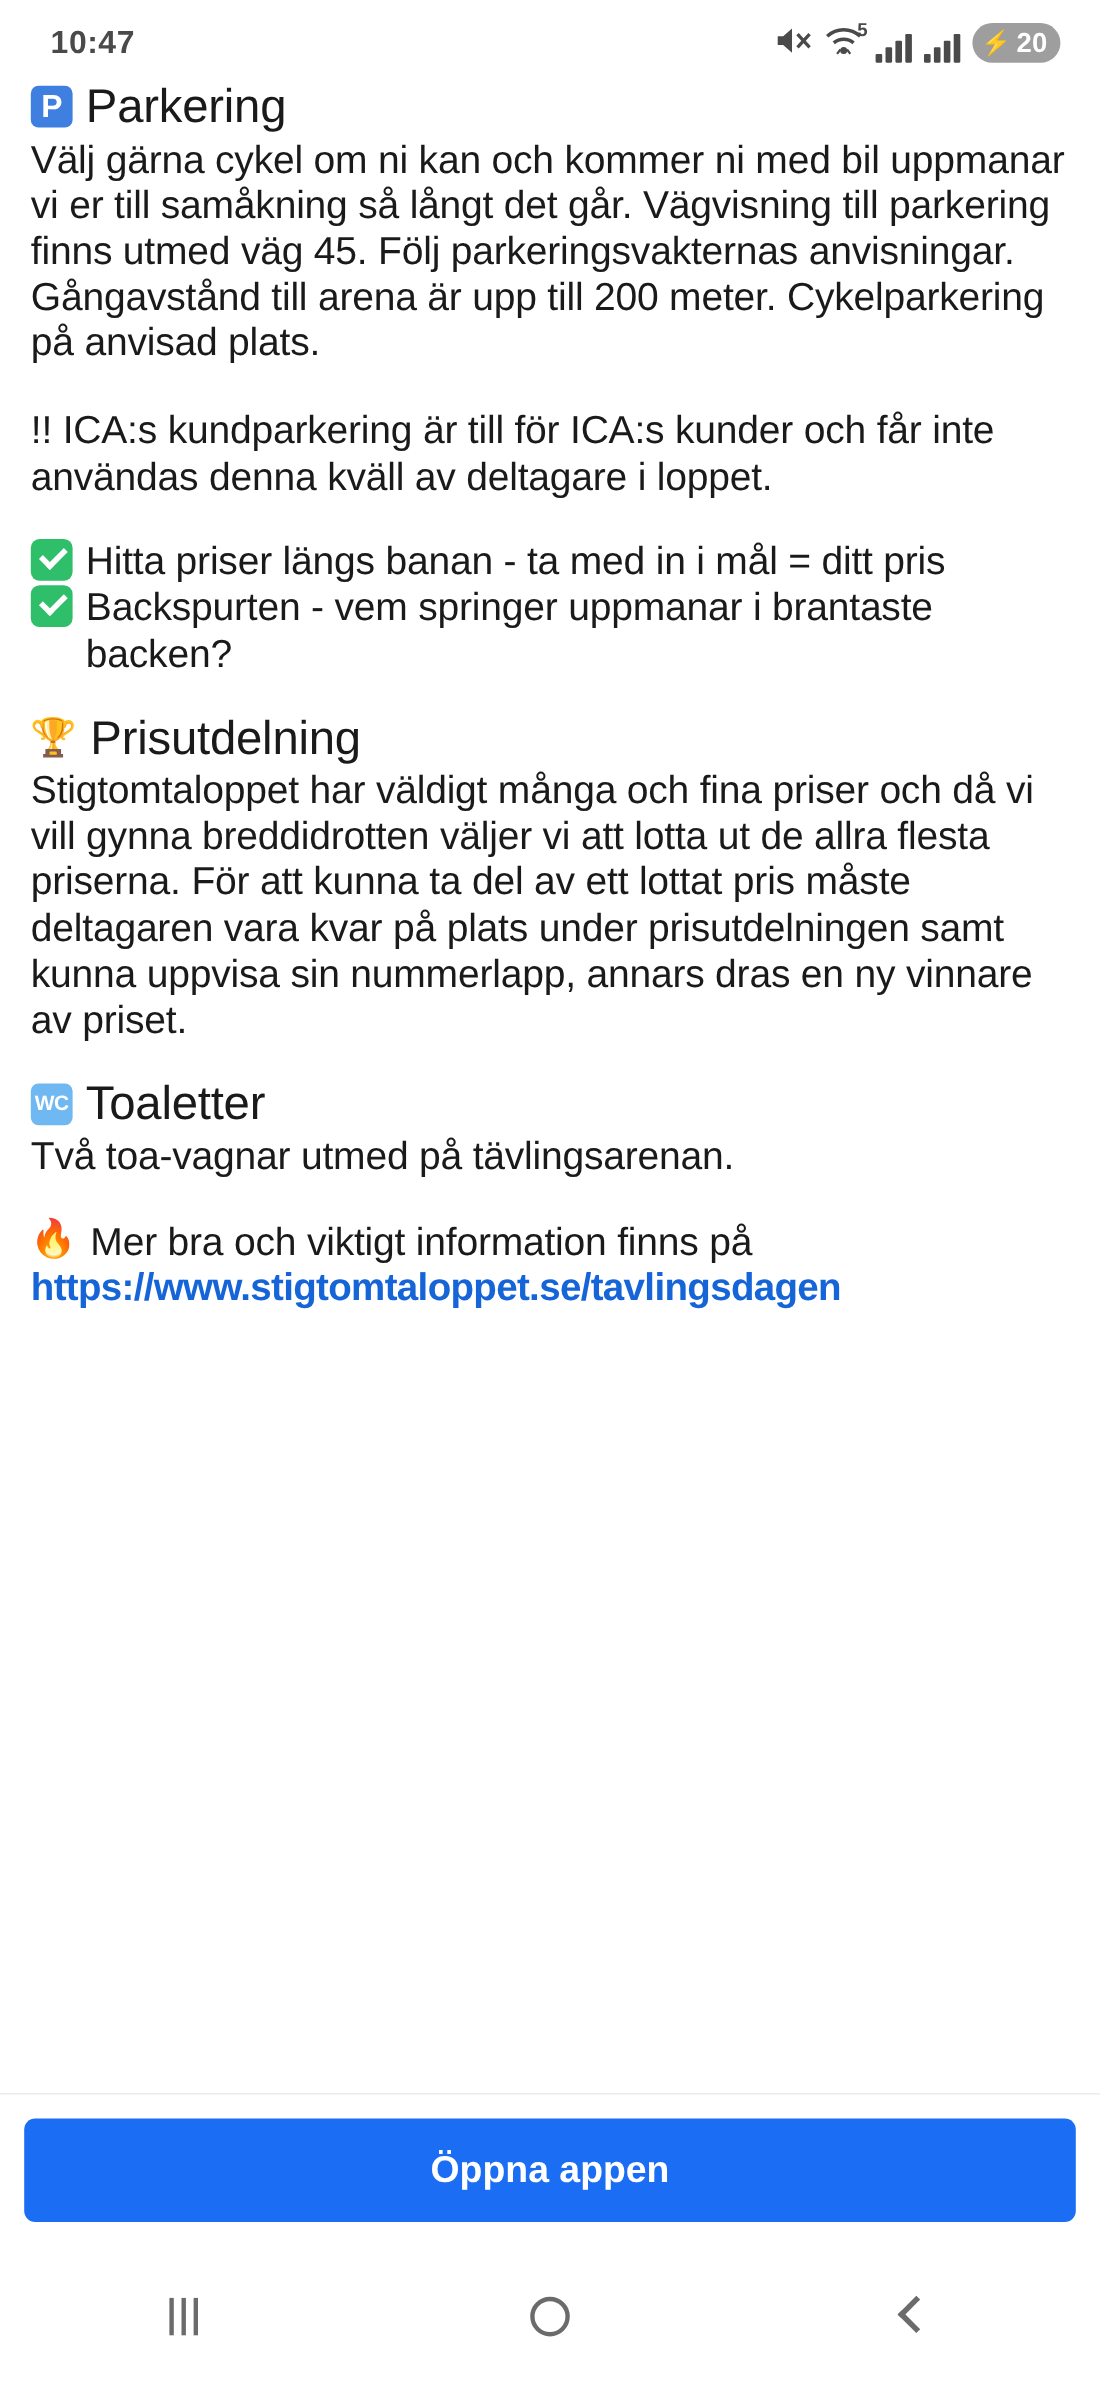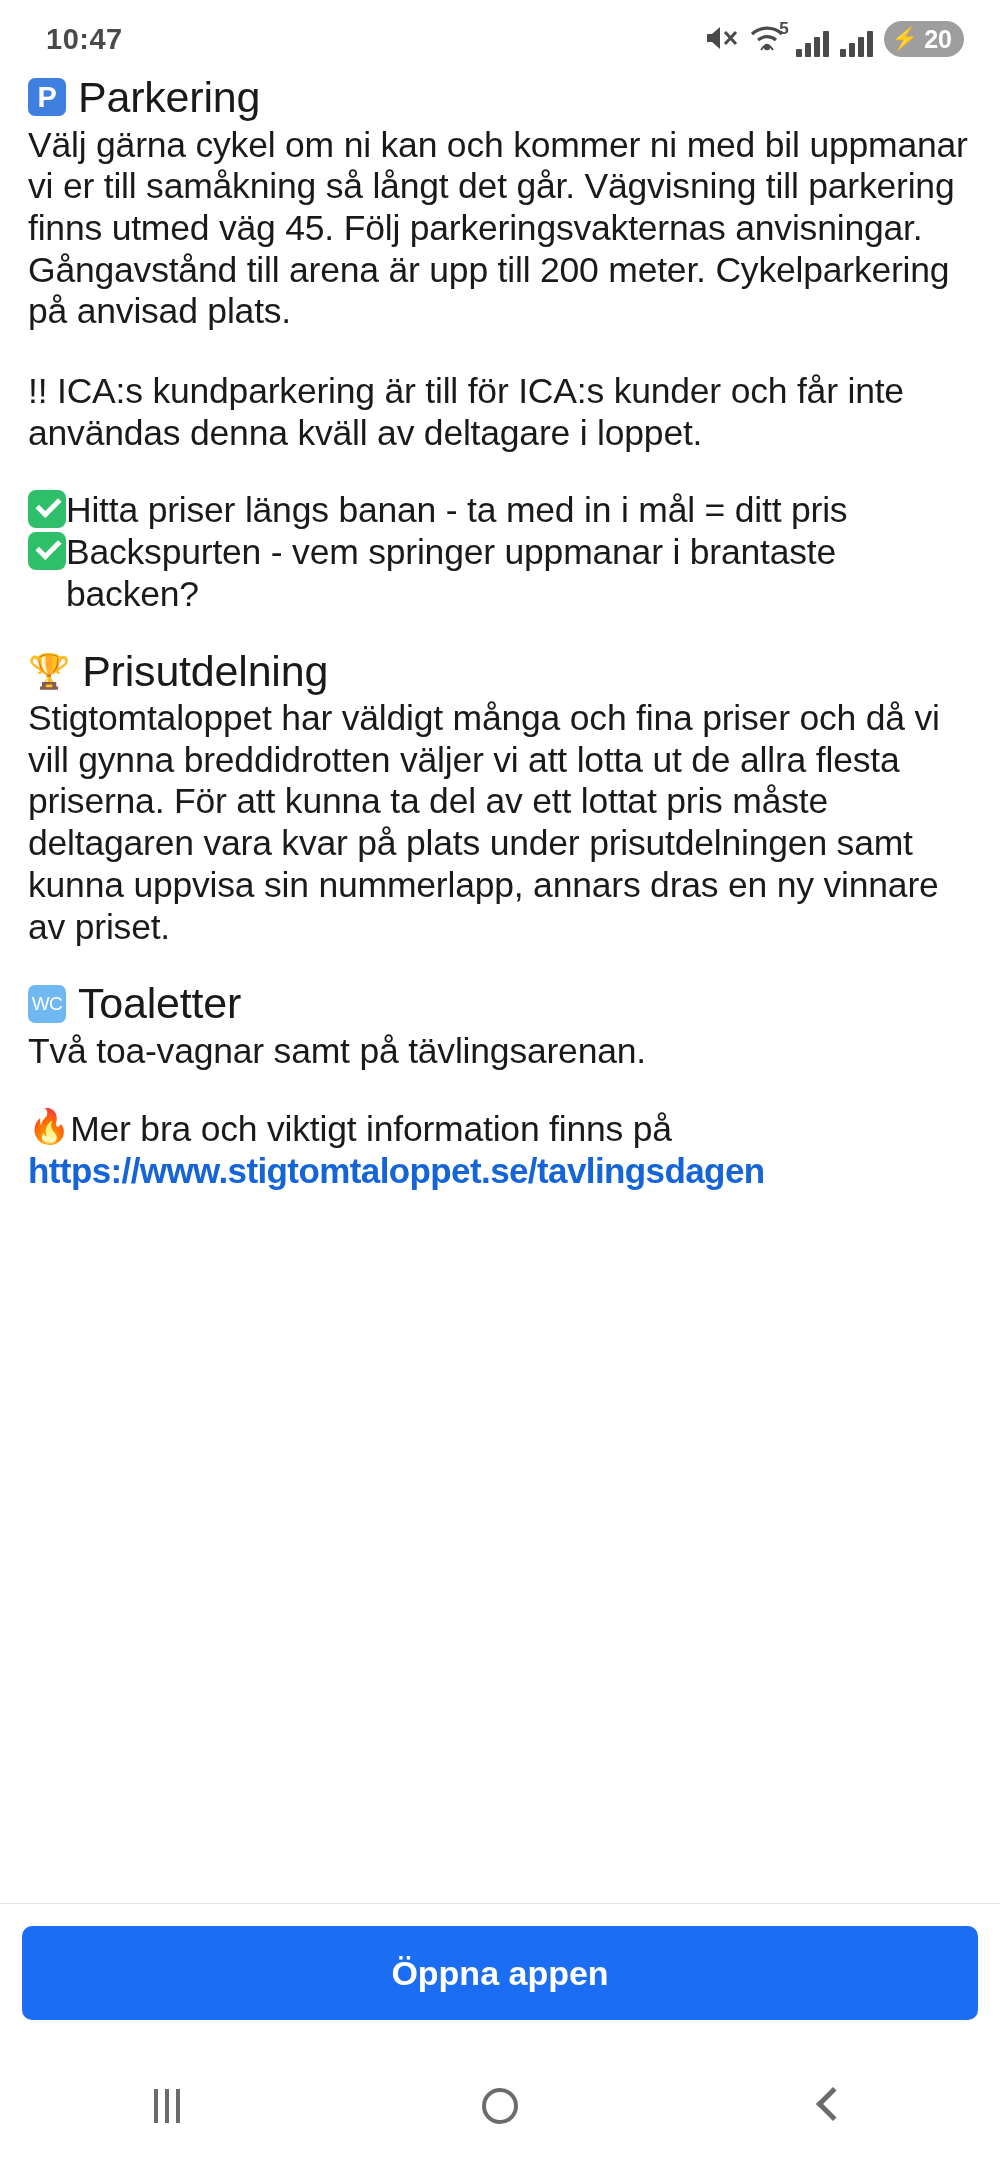--- a/index.html
+++ b/index.html
@@ -104,21 +104,21 @@
     background: #3f7fe0;
     color: #ffffff;
     font-weight: bold;
     font-size: 29px;
     text-align: center;
     line-height: 38px;
   }
   .badge-wc {
     background: #6fb8f2;
     color: #ffffff;
-    font-weight: normal;
+    font-weight: bold;
     font-size: 19px;
     text-align: center;
     line-height: 38px;
     letter-spacing: -0.5px;
   }
   .badge-check {
     background: #2fbf6a;
     border-radius: 8px;
   }
   .badge-check::after {
@@ -135,20 +135,21 @@
   .glyph {
     display: inline-block;
     font-size: 34px;
     vertical-align: -3px;
     flex: 0 0 auto;
     line-height: 1;
   }
   .inline-line {
     display: flex;
     align-items: flex-start;
+    gap: 12px;
   }
   .inline-line .txt { flex: 1 1 auto; }
 
   .link {
     color: #1565d8;
     font-weight: bold;
     text-decoration: none;
     display: block;
     letter-spacing: -0.6px;
     font-size: 35px;
@@ -291,21 +292,21 @@
     <span class="glyph">🏆</span>
     <span class="label">Prisutdelning</span>
   </div>
   <div class="para">Stigtomtaloppet har väldigt många och fina priser och då vi vill gynna breddidrotten väljer vi att lotta ut de allra flesta priserna. För att kunna ta del av ett lottat pris måste deltagaren vara kvar på plats under prisutdelningen samt kunna uppvisa sin nummerlapp, annars dras en ny vinnare av priset.</div>
 
   <div class="gap"></div>
   <div class="heading-row">
     <span class="badge badge-wc">WC</span>
     <span class="label">Toaletter</span>
   </div>
-  <div class="para">Två toa-vagnar samt på tävlingsarenan.</div>
+  <div class="para">Två toa-vagnar utmed på tävlingsarenan.</div>
 
   <div class="gap"></div>
   <div class="inline-line">
     <span class="glyph">🔥</span>
     <span class="txt">Mer bra och viktigt information finns på</span>
   </div>
   <a class="link" href="#">https://www.stigtomtaloppet.se/tavlingsdagen</a>
 </div>
 
 <div class="cta-wrap">

